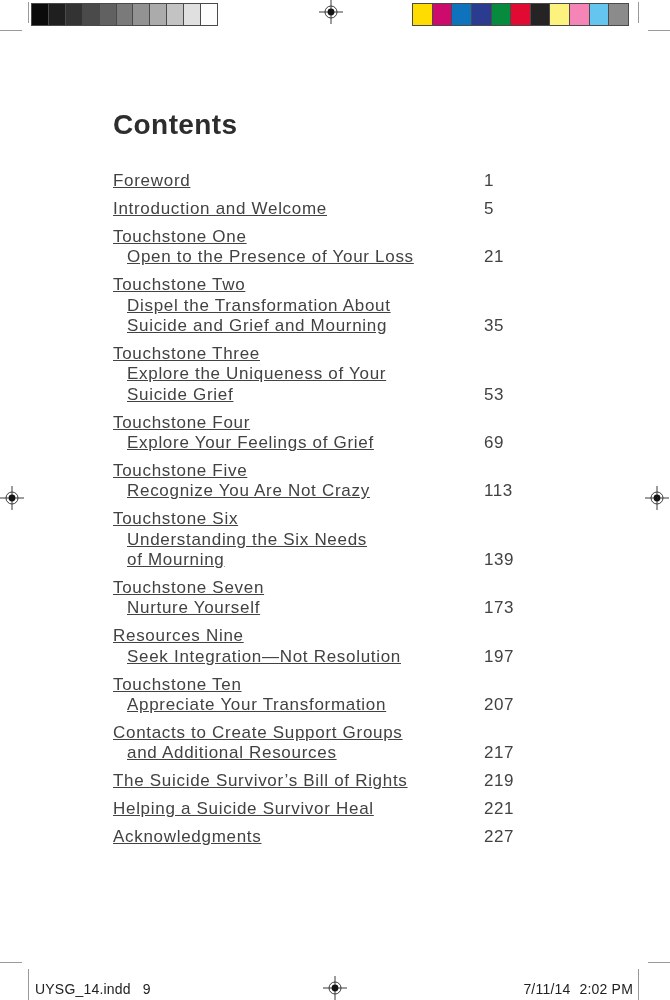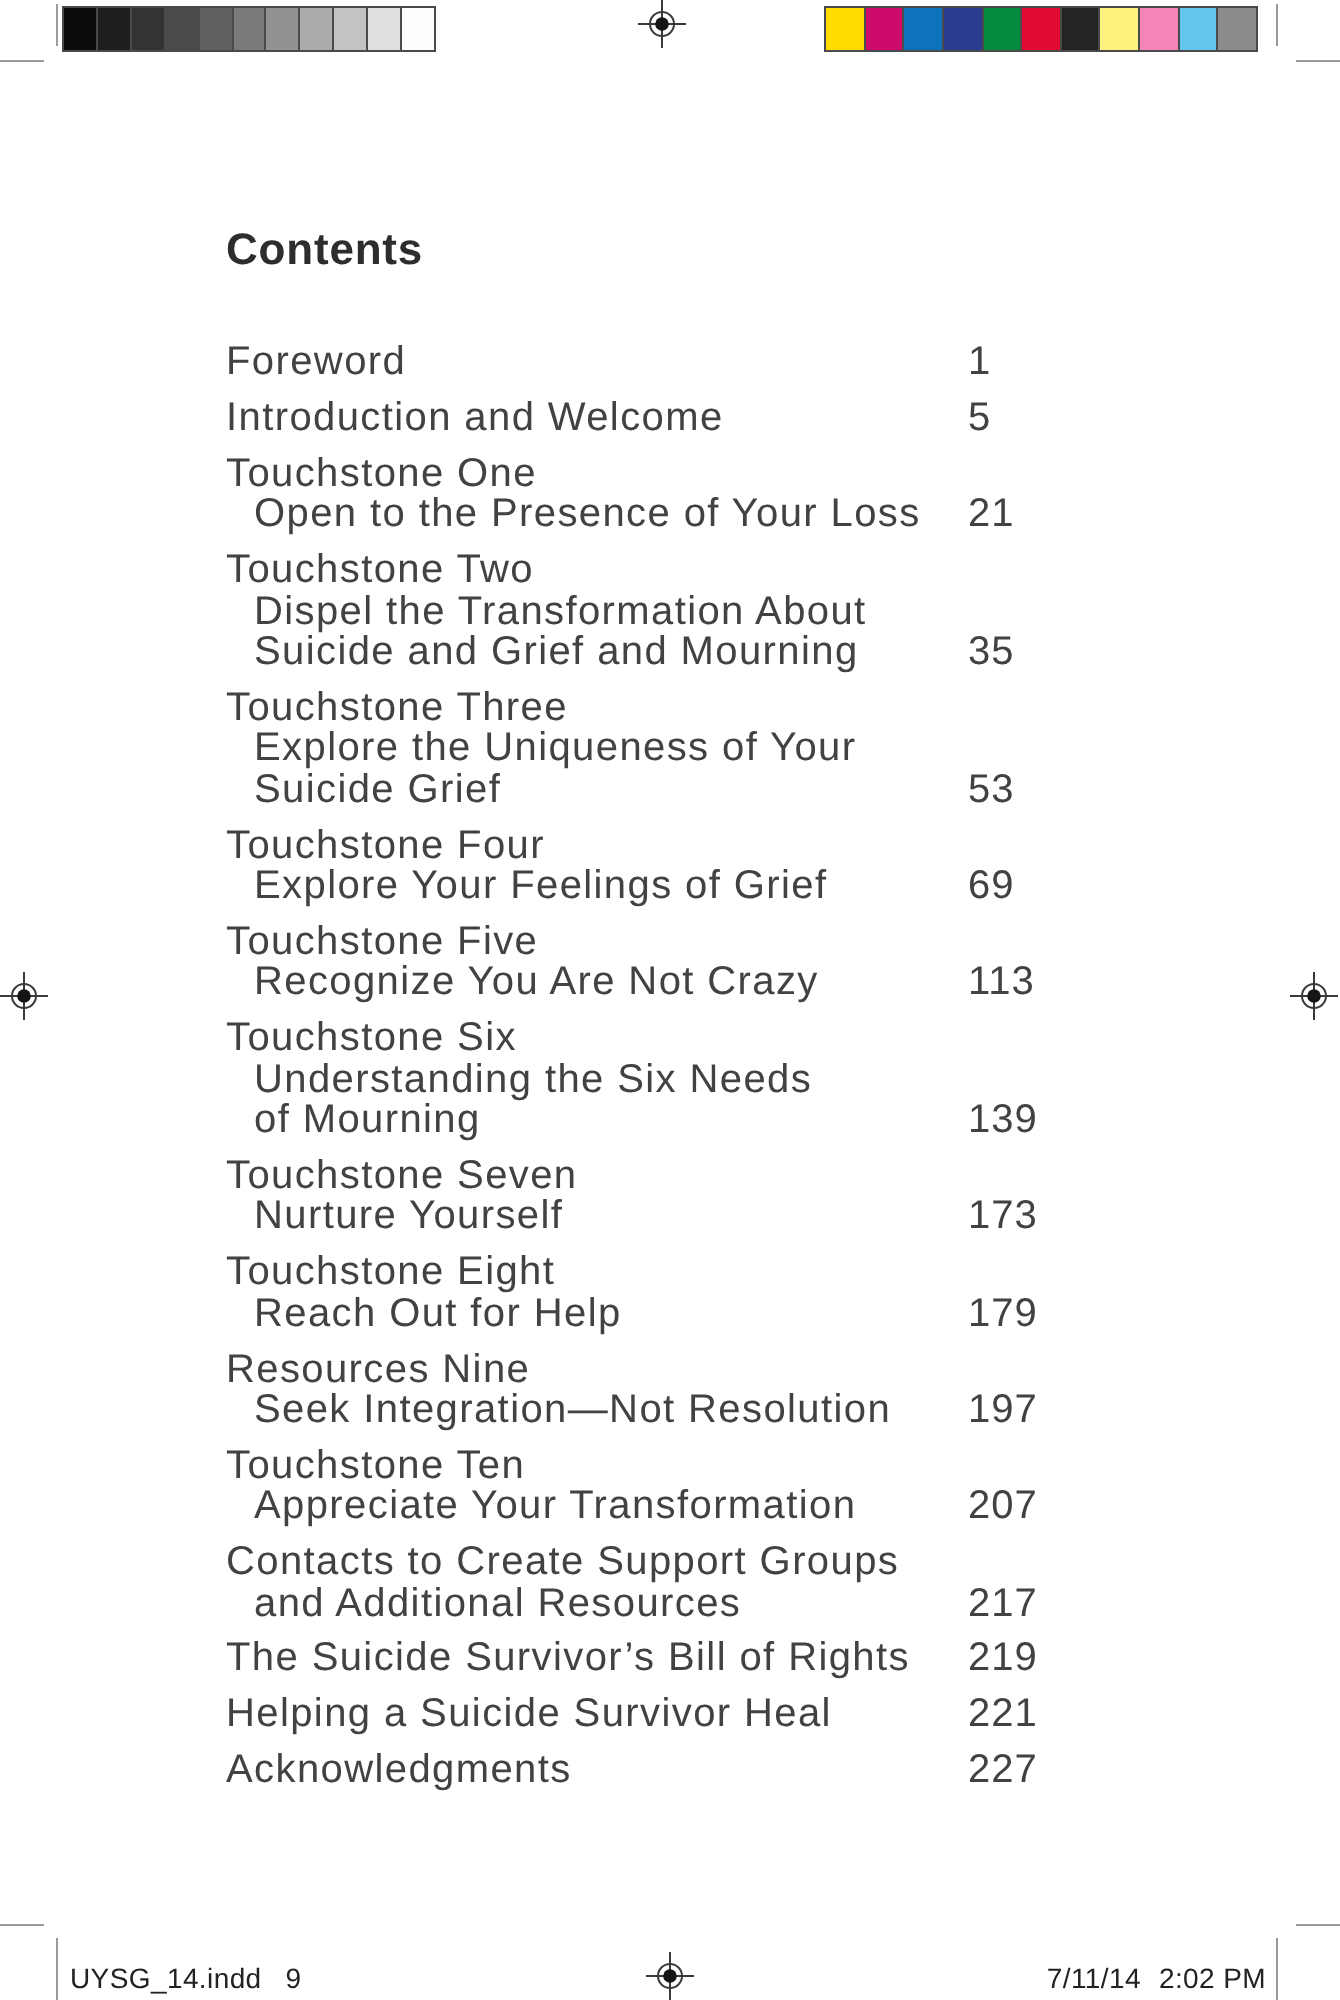--- a/index.html
+++ b/index.html
@@ -19,25 +19,25 @@
   .crop { position:absolute; background:#9a9a9a; }
   .crop.h { height:1px; width:22px; }
   .crop.v { width:1px; height:21px; }
 
   
   .regmark { position:absolute; width:24px; height:24px; }
 
   
   .toc { position:absolute; left:113px; top:112px; width:450px; color:#424242; }
   .toc-title {
-    font-size:22px; font-weight:bold; letter-spacing:0.4px; color:#2d2d2d;
+    font-size:28px; font-weight:bold; letter-spacing:0.4px; color:#2d2d2d;
     margin:0 0 33px 0; line-height:26px;
   }
   .entry { margin-bottom:7.5px; }
-  .line { position:relative; line-height:20.4px; font-size:20px; letter-spacing:0.7px; }
+  .line { position:relative; line-height:20.4px; font-size:17px; letter-spacing:0.7px;text-decoration:underline; }
   .line.cont { padding-left:14px; }
   .pg { position:absolute; left:371px; top:0; letter-spacing:0.5px; }
 
   
   .slug { position:absolute; top:981px; font-size:14px; color:#222222; letter-spacing:0.2px; }
   #slug-left { left:35px; }
   #slug-right { right:37px; }
   .slug .sep { margin-left:12px; }
   .slug .sep-sm { margin-left:9px; }
 </style>
@@ -150,24 +150,20 @@
       <div class="line"><span>Touchstone Six</span></div>
       <div class="line cont"><span>Understanding the Six Needs</span></div>
       <div class="line cont"><span>of Mourning</span><span class="pg">139</span></div>
     </div>
 
     <div class="entry">
       <div class="line"><span>Touchstone Seven</span></div>
       <div class="line cont"><span>Nurture Yourself</span><span class="pg">173</span></div>
     </div>
 
-    <div class="entry">
-      <div class="line"><span>Touchstone Eight</span></div>
-      <div class="line cont"><span>Reach Out for Help</span><span class="pg">179</span></div>
-    </div>
 
     <div class="entry">
       <div class="line"><span>Resources Nine</span></div>
       <div class="line cont"><span>Seek Integration—Not Resolution</span><span class="pg">197</span></div>
     </div>
 
     <div class="entry">
       <div class="line"><span>Touchstone Ten</span></div>
       <div class="line cont"><span>Appreciate Your Transformation</span><span class="pg">207</span></div>
     </div>

